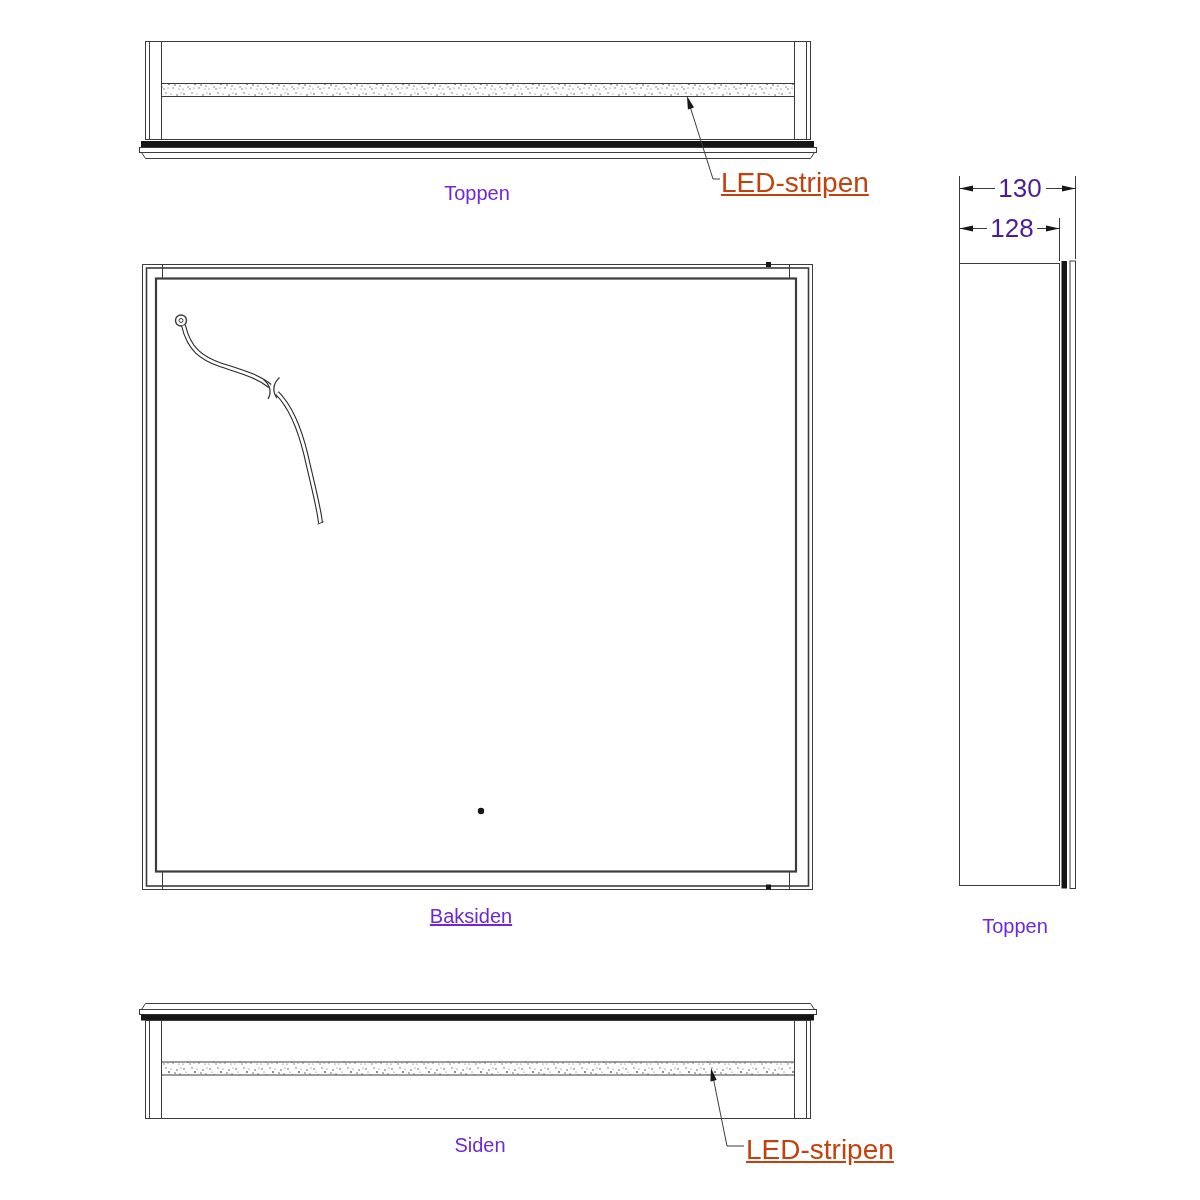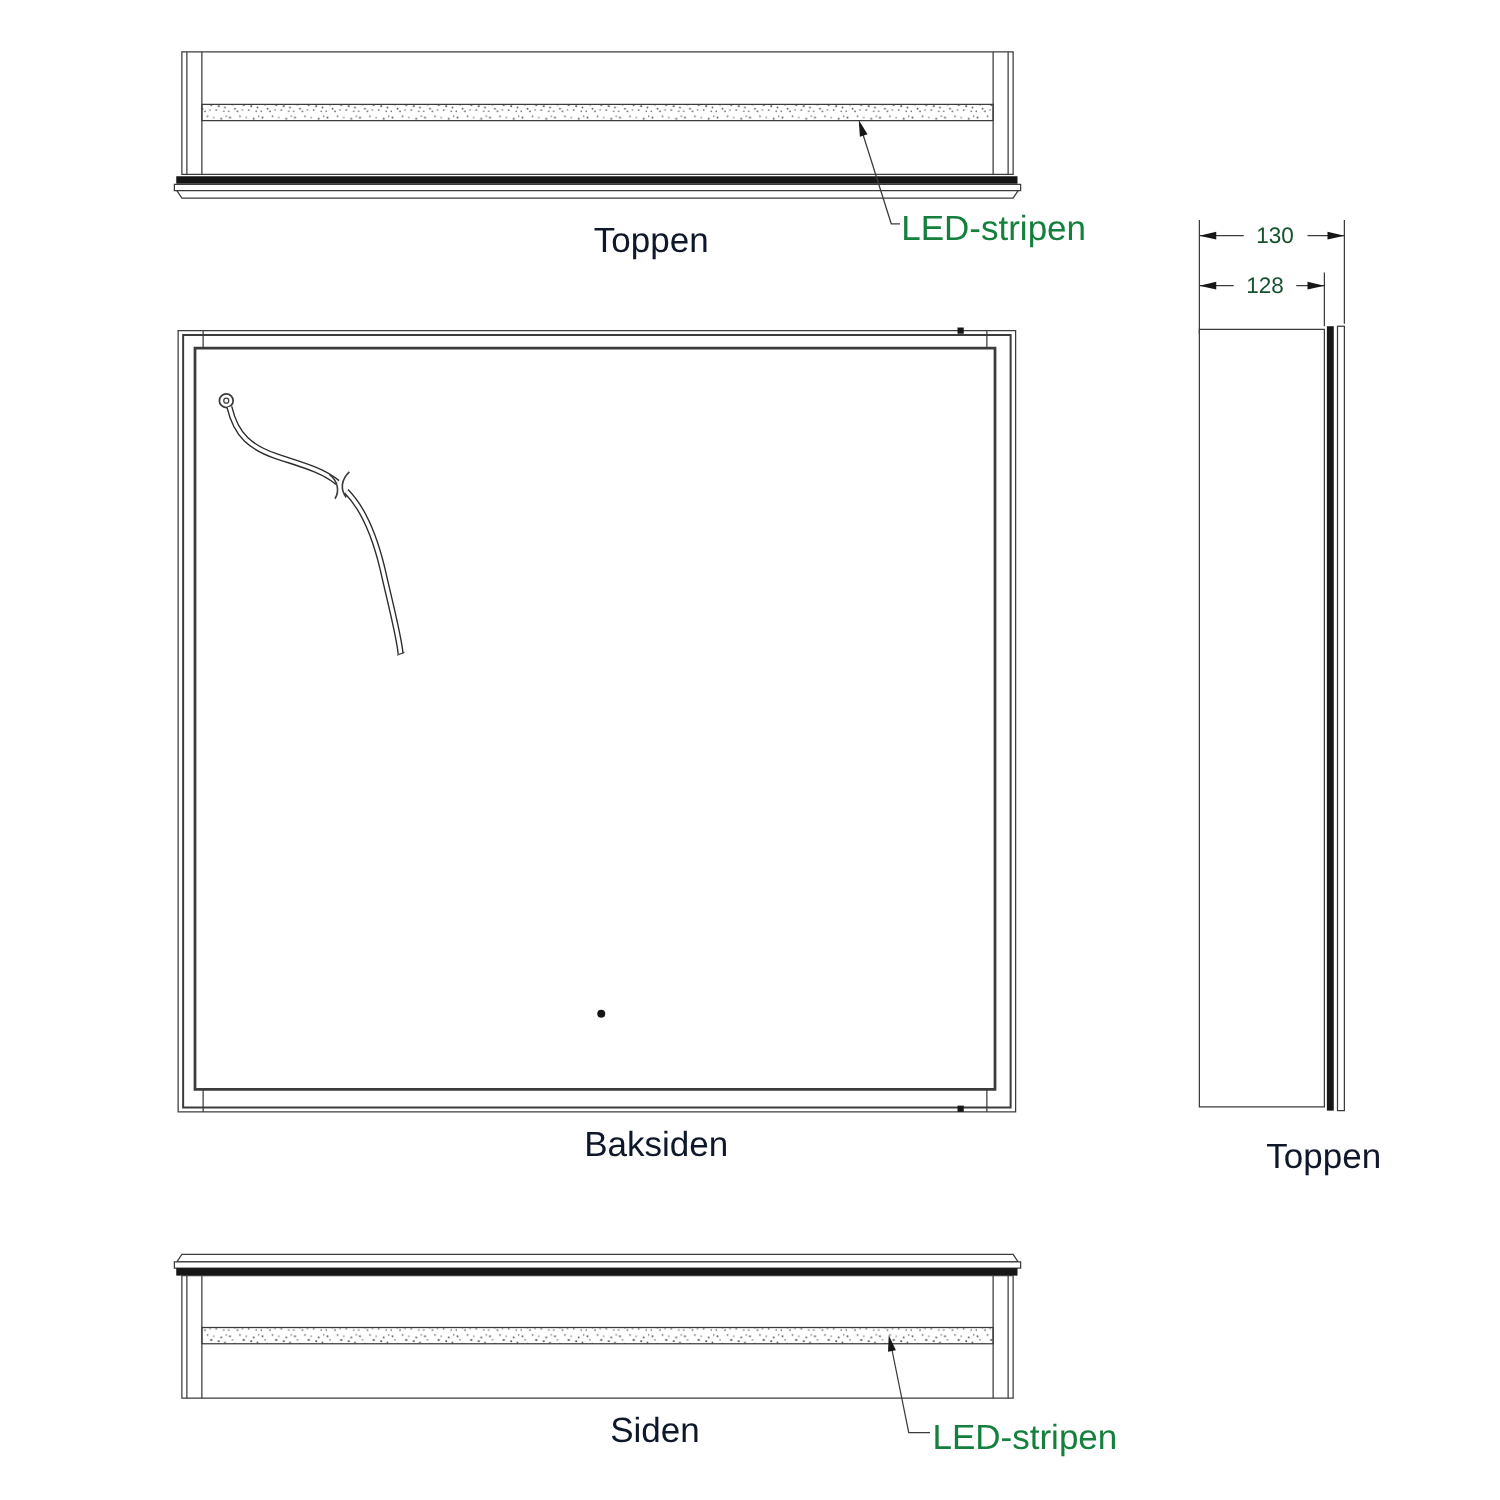--- a/index.html
+++ b/index.html
@@ -1,23 +1,23 @@
 <!DOCTYPE html>
 <html><head>
 <meta charset="utf-8">
 <style>
   html,body{margin:0;padding:0;background:#ffffff;}
   #stage{position:relative;width:1200px;height:1200px;background:#ffffff;overflow:hidden;
          font-family:"Liberation Sans","DejaVu Sans",sans-serif;color:#1f1f1f;}
   #drawing{position:absolute;left:0;top:0;}
-  .lbl{position:absolute;transform:translate(-50%,-50%);font-size:28px;line-height:1.1;
-       color:#0f172a;white-space:nowrap;margin-left:44px;}
-  .callout{position:absolute;font-size:28px;line-height:1.1;color:#15803d;white-space:nowrap;}
-  .dim{position:absolute;transform:translate(-50%,-50%);font-size:18px;line-height:1;
-       color:#14532d;white-space:nowrap;background:#ffffff;padding:0 2px;}
+  .lbl{position:absolute;transform:translate(-50%,-50%);font-size:20px;line-height:1.1;
+       color:#6d28d9;white-space:nowrap;}
+  .callout{position:absolute;font-size:28px;line-height:1.1;color:#c2410c;white-space:nowrap;text-decoration:underline;}
+  .dim{position:absolute;transform:translate(-50%,-50%);font-size:26px;line-height:1;
+       color:#4c1d95;white-space:nowrap;background:#ffffff;padding:0 2px;}
 </style>
 </head>
 <body>
 
 <div id="stage">
 
   <svg id="drawing" width="1200" height="1200" viewBox="0 0 1200 1200" fill="none" stroke="#3c3c3c" stroke-width="1">
     <defs>
       <pattern id="stipple" width="26" height="13" patternUnits="userSpaceOnUse">
         <g fill="#5a5a5a" stroke="none">
@@ -94,21 +94,21 @@
       <rect x="161.5" y="1062" width="633" height="13" fill="url(#stipple)"></rect>
       <polyline points="744,1146 727,1146 712,1072"></polyline>
       <polygon points="711,1068 716.7,1080.1 710.4,1081.4" fill="#161616" stroke="none"></polygon>
     </g>
   </svg>
 
   <div class="lbl" style="left:477px;top:193px;">Toppen</div>
 
   <div class="callout" style="left:721px;top:168px;">LED-stripen</div>
 
-  <div class="lbl" style="left:481px;top:916px;">Baksiden</div>
+  <div class="lbl" style="left:471px;top:916px;text-decoration:underline;">Baksiden</div>
 
   <div class="dim" style="left:1020px;top:188px;">130</div>
 
   <div class="dim" style="left:1012px;top:228px;">128</div>
 
   <div class="lbl" style="left:1015px;top:926px;">Toppen</div>
 
   <div class="lbl" style="left:480px;top:1145px;">Siden</div>
 
   <div class="callout" style="left:746px;top:1135px;">LED-stripen</div>

